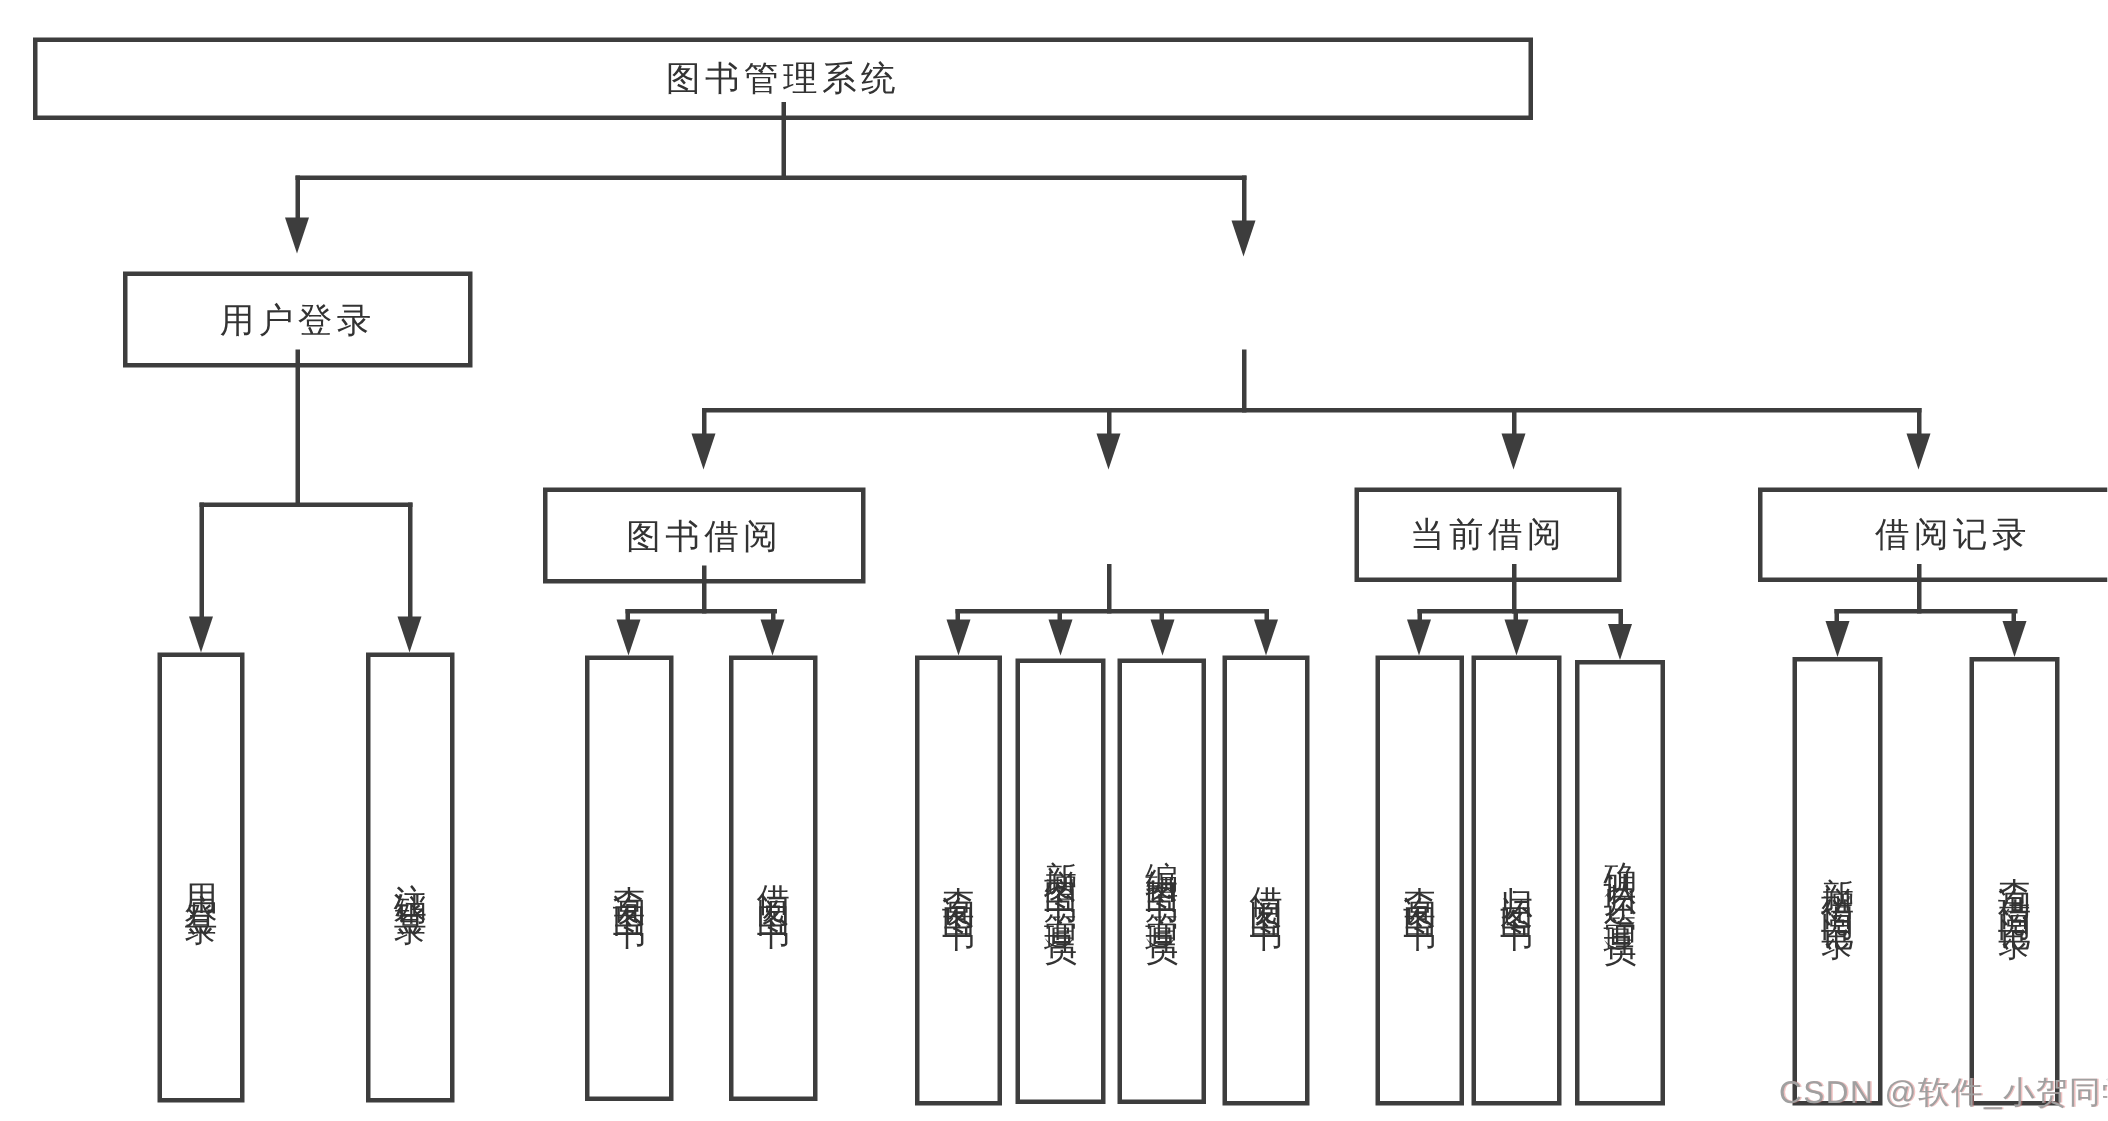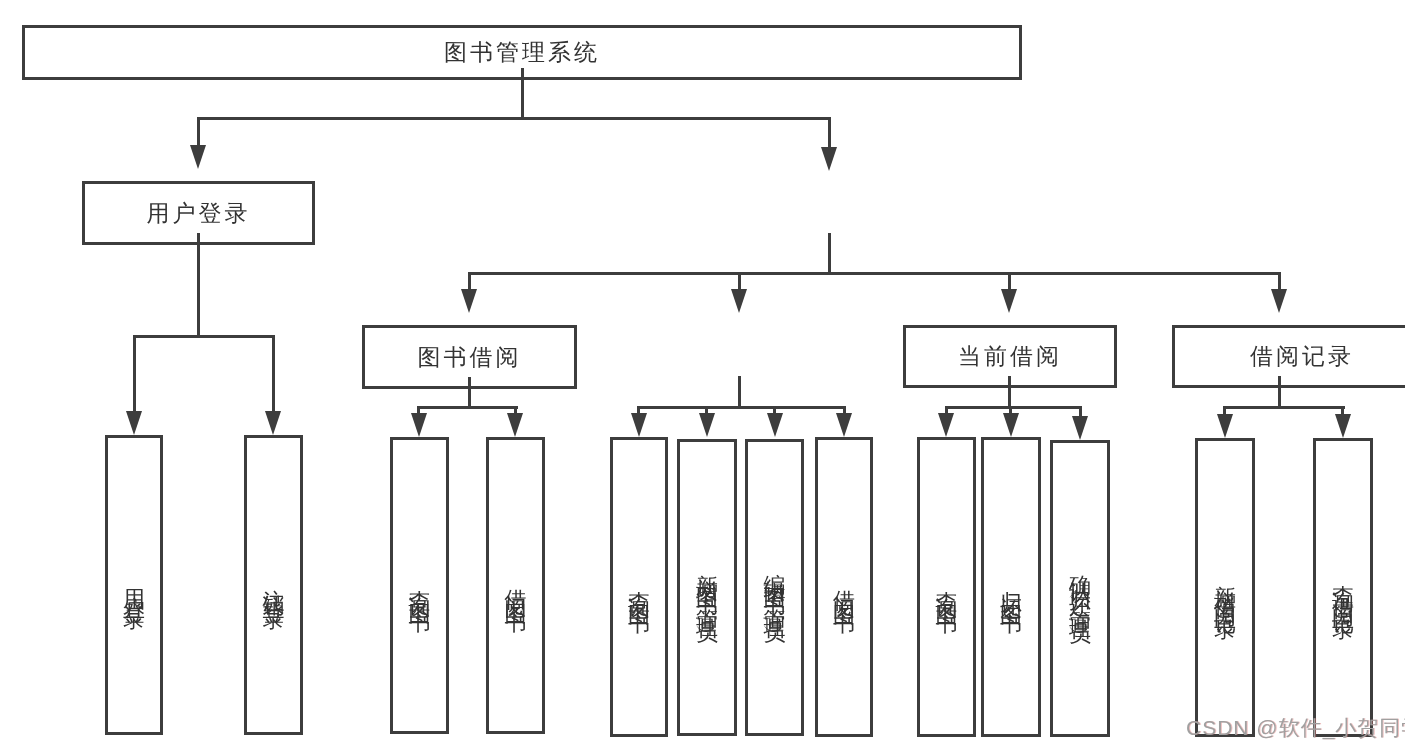--- a/index.html
+++ b/index.html
@@ -43,21 +43,21 @@
     <span>图书管理系统</span>
   </div>
 
   <div class="box" style="left:82px;top:169px;width:233px;height:64px;">
     <span>用户登录</span>
   </div>
 
   <div class="box" style="left:362px;top:313px;width:215px;height:64px;">
     <span>图书借阅</span>
   </div>
-  <div class="box" style="left:903px;top:313px;width:214px;height:63px;">
+  <div class="box" style="left:903px;top:313px;width:178px;height:63px;">
     <span>当前借阅</span>
   </div>
   <div class="box" style="left:1172px;top:313px;width:260px;height:63px;">
     <span>借阅记录</span>
   </div>
 
   <div class="leaf" style="left:105px;top:435px;width:58px;height:300px;">
     <span>用户登录</span>
   </div>
   <div class="leaf" style="left:244px;top:435px;width:59px;height:300px;">

